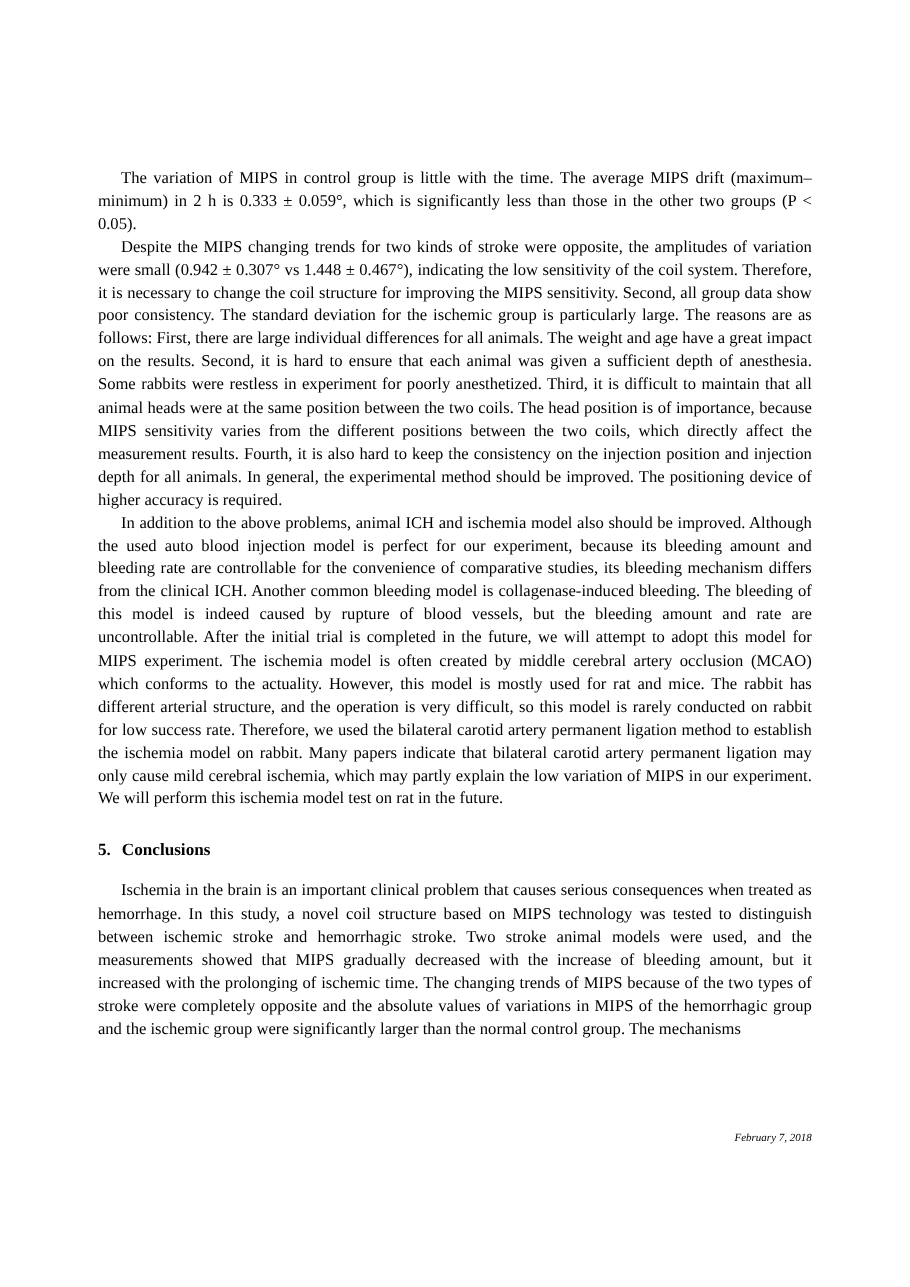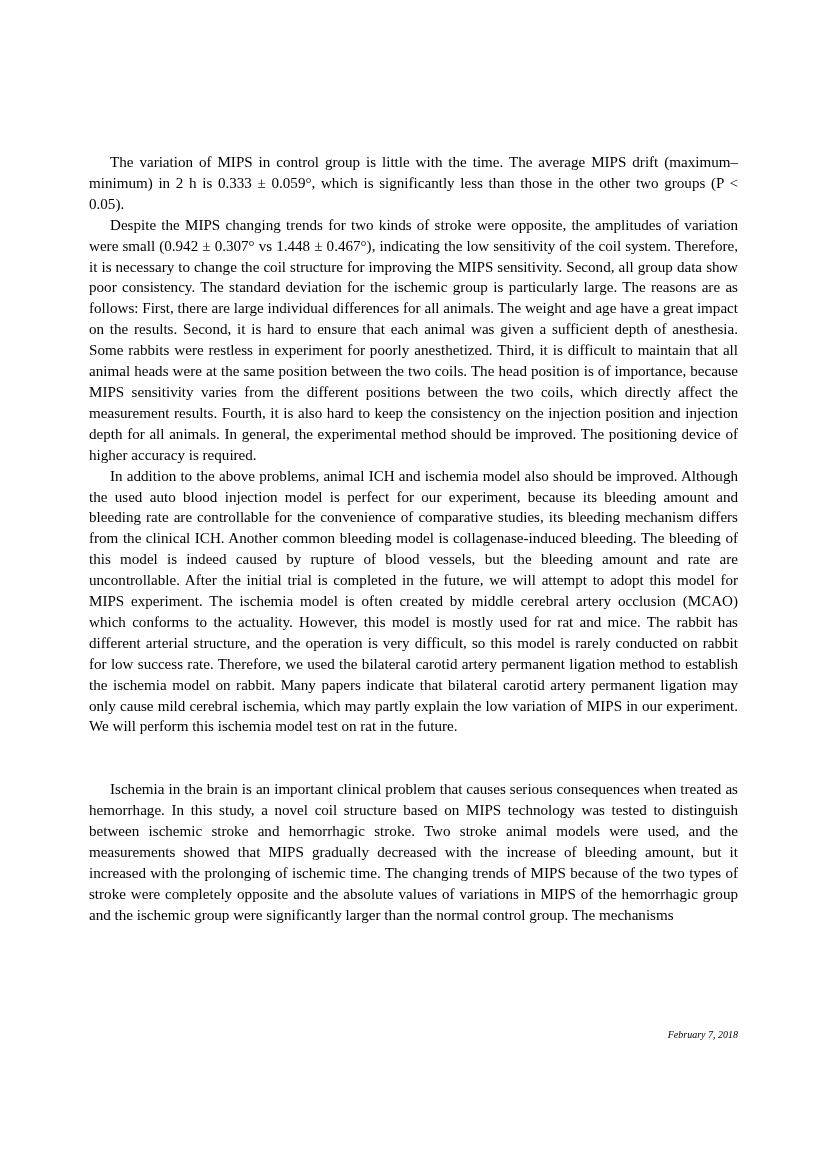--- a/index.html
+++ b/index.html
@@ -75,20 +75,23 @@
   <div class="textblock">
 
     <p class="para">The variation of MIPS in control group is little with the time. The average MIPS drift (maximum–minimum) in 2 h is 0.333 ± 0.059°, which is significantly less than those in the other two groups (P &lt; 0.05).</p>
 
     <p class="para">Despite the MIPS changing trends for two kinds of stroke were opposite, the amplitudes of variation were small (0.942 ± 0.307° vs 1.448 ± 0.467°), indicating the low sensitivity of the coil system. Therefore, it is necessary to change the coil structure for improving the MIPS sensitivity. Second, all group data show poor consistency. The standard deviation for the ischemic group is particularly large. The reasons are as follows: First, there are large individual differences for all animals. The weight and age have a great impact on the results. Second, it is hard to ensure that each animal was given a sufficient depth of anesthesia. Some rabbits were restless in experiment for poorly anesthetized. Third, it is difficult to maintain that all animal heads were at the same position between the two coils. The head position is of importance, because MIPS sensitivity varies from the different positions between the two coils, which directly affect the measurement results. Fourth, it is also hard to keep the consistency on the injection position and injection depth for all animals. In general, the experimental method should be improved. The positioning device of higher accuracy is required.</p>
 
     <p class="para">In addition to the above problems, animal ICH and ischemia model also should be improved. Although the used auto blood injection model is perfect for our experiment, because its bleeding amount and bleeding rate are controllable for the convenience of comparative studies, its bleeding mechanism differs from the clinical ICH. Another common bleeding model is collagenase-induced bleeding. The bleeding of this model is indeed caused by rupture of blood vessels, but the bleeding amount and rate are uncontrollable. After the initial trial is completed in the future, we will attempt to adopt this model for MIPS experiment. The ischemia model is often created by middle cerebral artery occlusion (MCAO) which conforms to the actuality. However, this model is mostly used for rat and mice. The rabbit has different arterial structure, and the operation is very difficult, so this model is rarely conducted on rabbit for low success rate. Therefore, we used the bilateral carotid artery permanent ligation method to establish the ischemia model on rabbit. Many papers indicate that bilateral carotid artery permanent ligation may only cause mild cerebral ischemia, which may partly explain the low variation of MIPS in our experiment. We will perform this ischemia model test on rat in the future.</p>
 
     <div class="gap-before-heading"></div>
 
+    <h2 class="section-heading">
+      <span class="secnum">5.</span><span>Conclusions</span>
+    </h2>
 
     <div class="gap-after-heading"></div>
 
     <p class="para">Ischemia in the brain is an important clinical problem that causes serious consequences when treated as hemorrhage. In this study, a novel coil structure based on MIPS technology was tested to distinguish between ischemic stroke and hemorrhagic stroke. Two stroke animal models were used, and the measurements showed that MIPS gradually decreased with the increase of bleeding amount, but it increased with the prolonging of ischemic time. The changing trends of MIPS because of the two types of stroke were completely opposite and the absolute values of variations in MIPS of the hemorrhagic group and the ischemic group were significantly larger than the normal control group. The mechanisms</p>
 
   </div>
 
   <div class="footer-date">February 7, 2018</div>
 
 </div>

